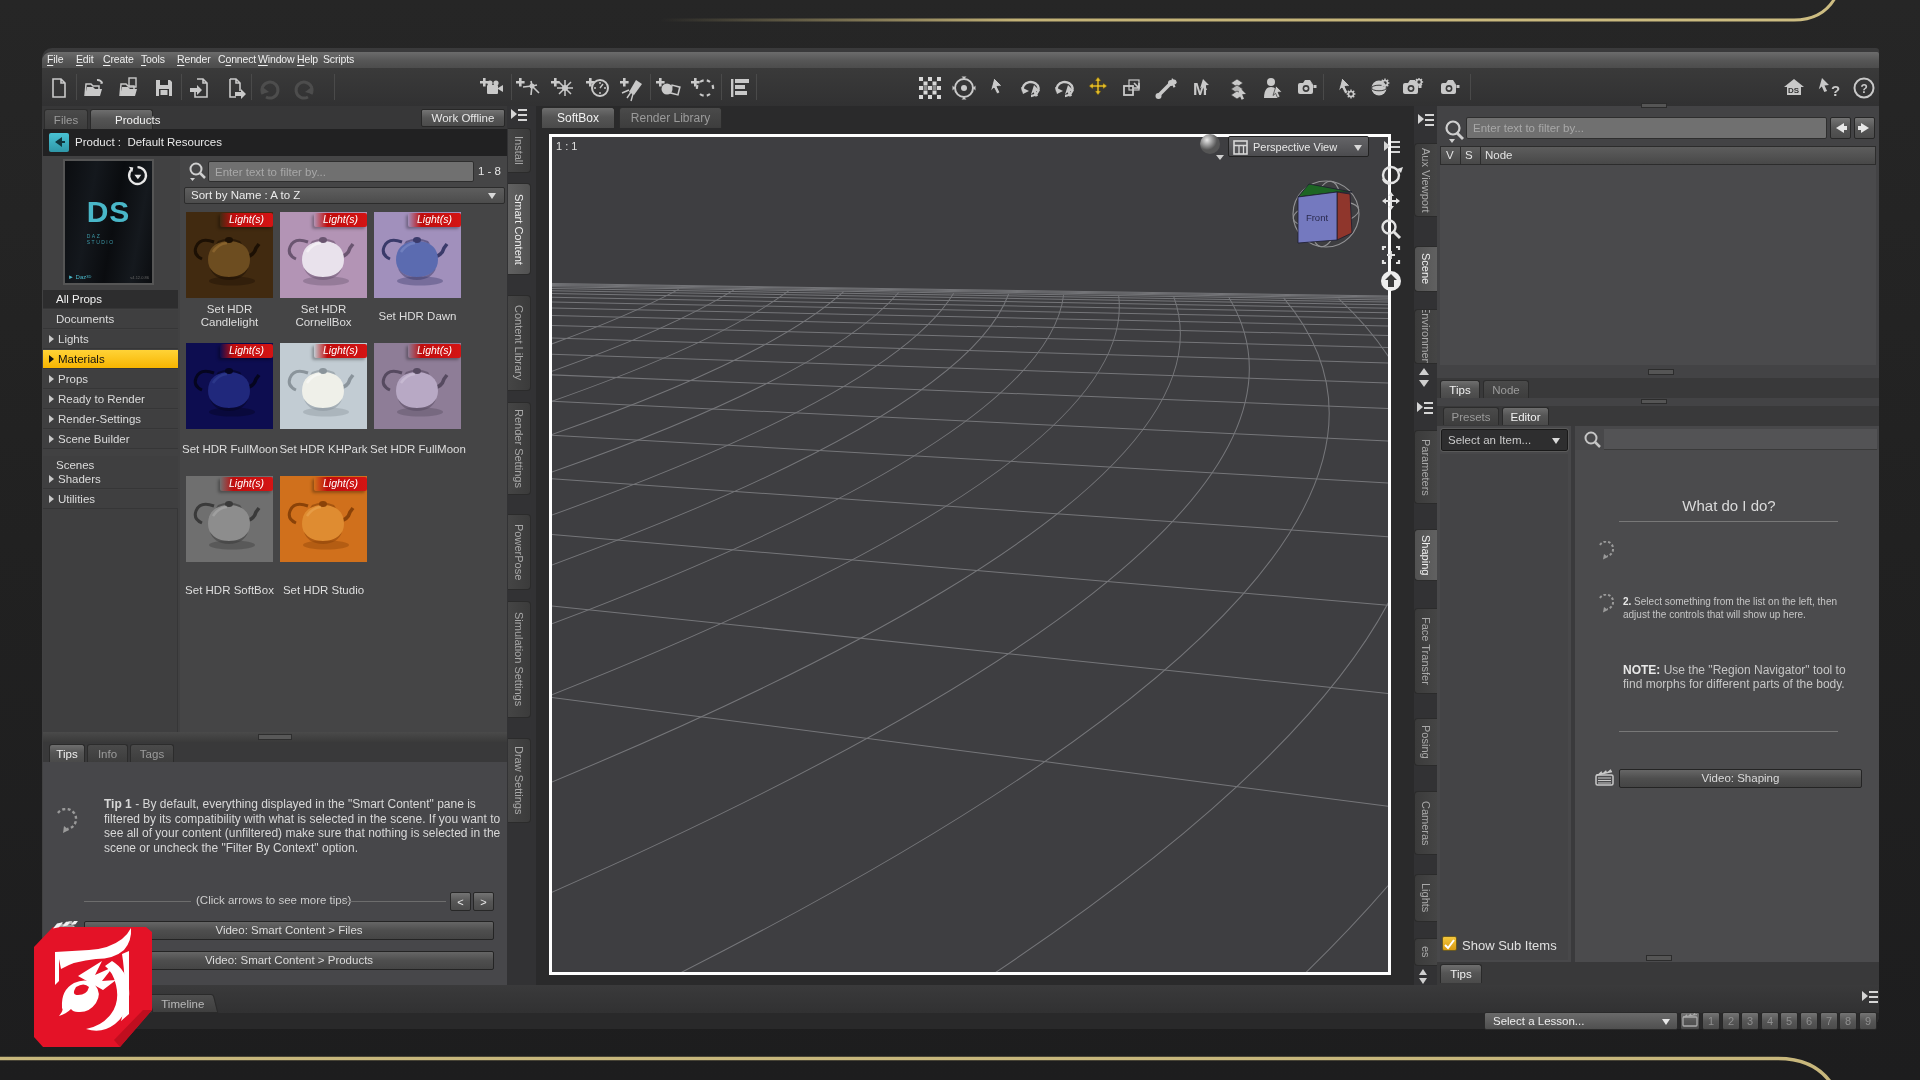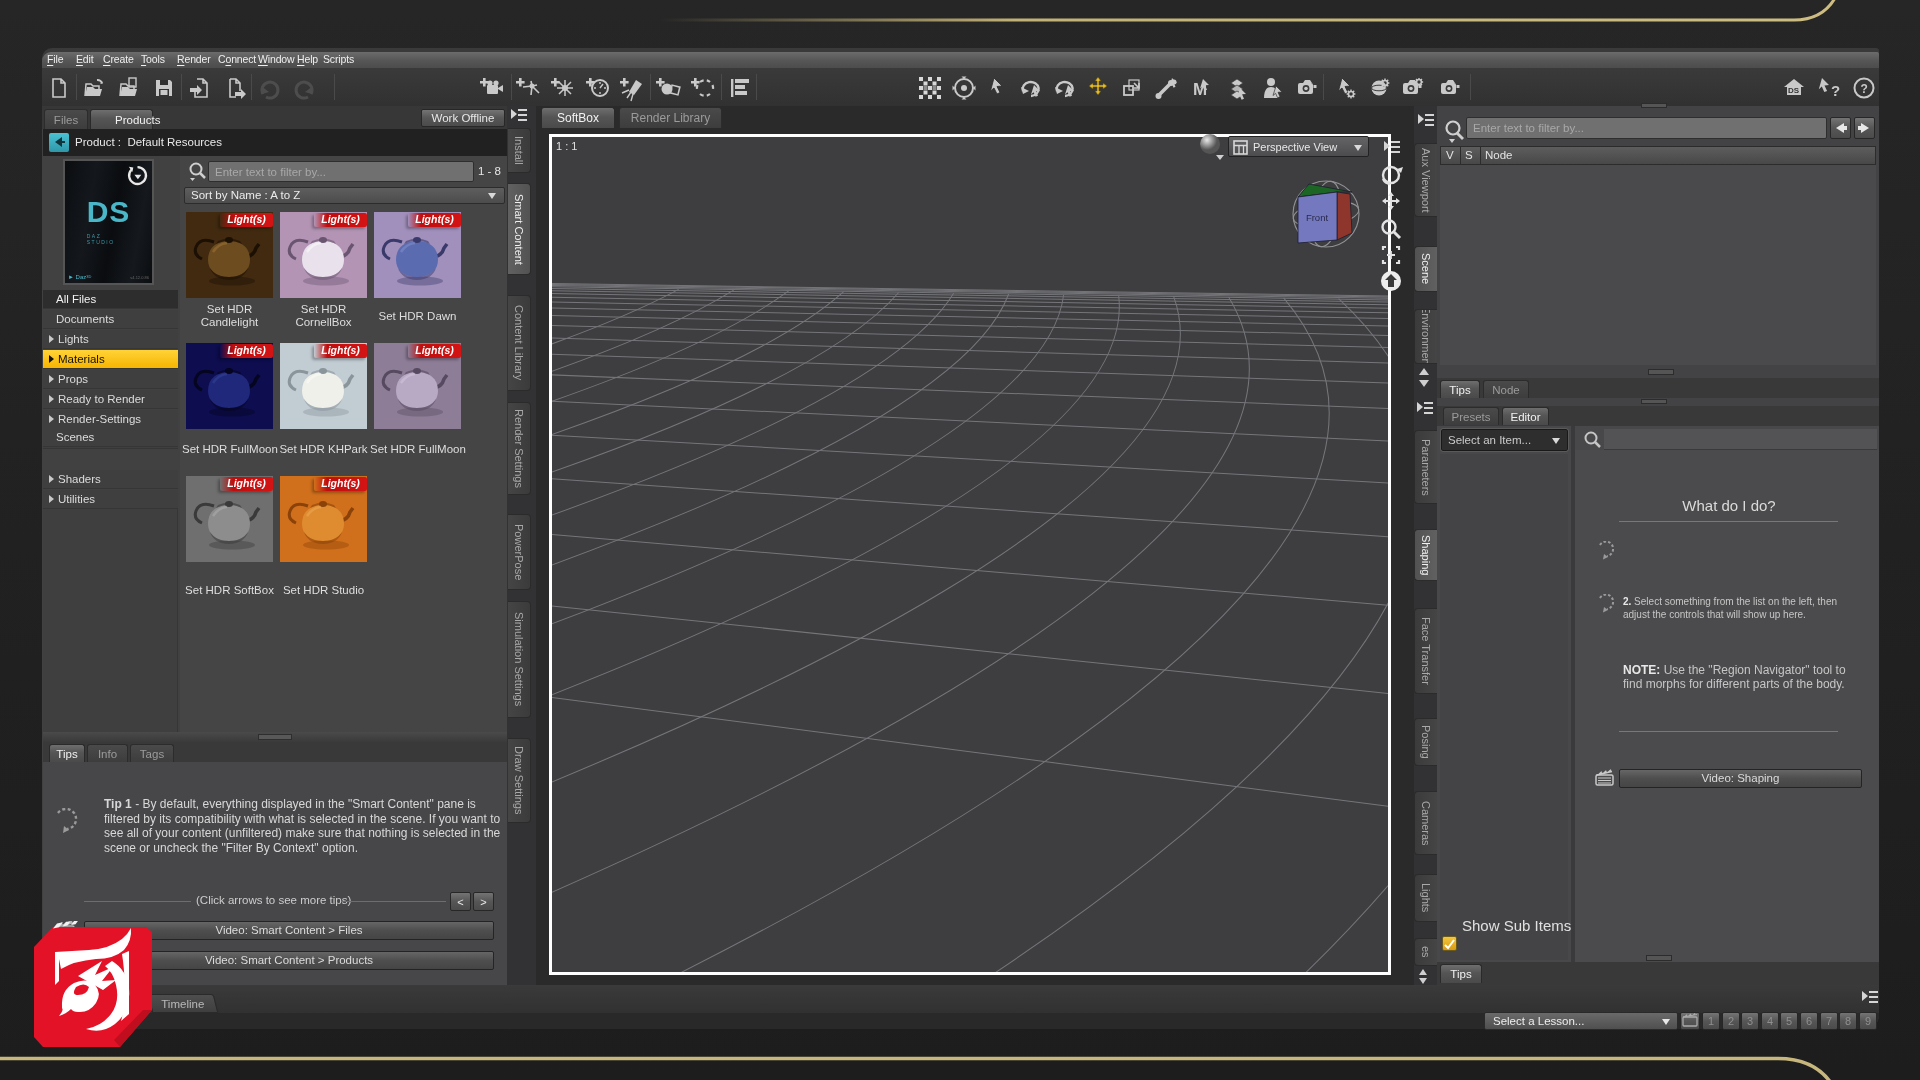--- a/index.html
+++ b/index.html
@@ -39,21 +39,21 @@
   writing-mode:vertical-rl; overflow:hidden; white-space:nowrap; }
 .vtab-on { background:linear-gradient(90deg,#616161,#525252); color:#f0f0f0; }
 .vtabR.vtab-on { background:linear-gradient(270deg,#616161,#525252); }
 .lrow { position:absolute; left:43px; width:135px; height:19px; font-size:11.5px;
   color:#dcdcdc; line-height:19px; border-bottom:1px solid #363637; background:#3f3f40; }
 .lrow .ar { display:inline-block; width:0; height:0; border-left:5px solid #c9c9c9;
   border-top:4px solid transparent; border-bottom:4px solid transparent; margin:0 4px 0 6px; }
 .thumb { position:absolute; width:87px; height:86px; }
 .lightb { position:absolute; right:0px; top:1px; width:53px; height:14px; box-shadow:-2px 2px 3px rgba(0,0,0,.3);
   background:linear-gradient(90deg,rgba(160,10,10,0),#c00d0d 25%,#d41414);
-  color:#fff; font-size:10.5px; font-style:italic; font-weight:bold;
+  color:#fff; font-size:10.5px; font-style:italic; font-weight:normal;
   text-align:center; line-height:13px; border-radius:2px; }
 .tlabel { position:absolute; width:95px; text-align:center; font-size:11.5px; color:#dedede; line-height:13px; white-space:nowrap;}
 .vidbtn { position:absolute; height:19px; background:linear-gradient(180deg,#666,#4e4e4e 50%,#454545);
   border:1px solid #242424; border-radius:2px; color:#dcdcdc; font-size:11.5px;
   text-align:center; line-height:17px; }
 .hl { background:#6d6d6d; height:1px; position:absolute; }
 svg text { font-family:"Liberation Sans", sans-serif; }
 </style>
 </head>
 <body>
@@ -336,29 +336,29 @@
   <svg style="position:absolute;right:3px;top:3px" width="23" height="23" viewBox="0 0 30 30">
     <path d="M15,4 a11,11 0 1 1 -8,3.5" fill="none" stroke="#e8e8e8" stroke-width="3"></path>
     <path d="M3,4 l6,0 0,6 z" fill="#e8e8e8" transform="rotate(12 6 7)"></path>
     <path d="M11,14 l9,0 -4.5,6 z" fill="#e8e8e8"></path>
         </svg>
   <div style="position:absolute;left:3px;bottom:3px;font-size:6px;color:#49b7c8">► Daz<span style="font-size:4px;vertical-align:top">3D</span></div>
   <div style="position:absolute;right:3px;bottom:3px;font-size:4px;color:#666">v4.12.0.86</div>
  </div>
 </div>
 
-<div class="lrow" style="top:290px;background:#2d2d2e;color:#f2f2f2"><span style="margin-left:13px">All Files</span></div>
+<div class="lrow" style="top:290px;background:#2d2d2e;color:#f2f2f2"><span style="margin-left:13px">All Props</span></div>
 <div class="lrow" style="top:310px"><span style="margin-left:13px">Documents</span></div>
 <div class="lrow" style="top:330px"><span class="ar"></span>Lights</div>
 <div class="lrow" style="top:350px;background:linear-gradient(180deg,#ffd337,#f7b500);color:#111"><span class="ar" style="border-left-color:#111"></span>Materials</div>
 <div class="lrow" style="top:370px"><span class="ar"></span>Props</div>
 <div class="lrow" style="top:390px"><span class="ar"></span>Ready to Render</div>
 <div class="lrow" style="top:410px"><span class="ar"></span>Render-Settings</div>
 <div class="lrow" style="top:430px"><span class="ar"></span>Scene Builder</div>
-<div class="lrow" style="top:428px"><span style="margin-left:13px">Scenes</span></div>
+<div class="lrow" style="top:456px"><span style="margin-left:13px">Scenes</span></div>
 <div class="lrow" style="top:470px"><span class="ar"></span>Shaders</div>
 <div class="lrow" style="top:490px"><span class="ar"></span>Utilities</div>
 <div class="abs" style="left:43px;top:509px;width:135px;height:223px;background:#3f3f40;border-right:1px solid #363637"></div>
 
 <div class="abs" style="left:180px;top:156px;width:327px;height:576px;background:#454546"></div>
 <svg class="abs" style="left:187px;top:161px" width="22" height="22" viewBox="0 0 22 22">
  <circle cx="9" cy="8" r="5.5" fill="none" stroke="#cfcfcf" stroke-width="2"></circle>
  <path d="M13,12 l5,5" stroke="#cfcfcf" stroke-width="2.5"></path>
  <path d="M14,18 l5,0 -2.5,3 z" fill="#cfcfcf" transform="translate(-11,-1)"></path>
     </svg>
@@ -760,21 +760,21 @@
  <path d="M1.5,6 l15.5,-3.5 M4,5.4 l2.8,-2.6 M8.6,4.4 l2.8,-2.6 M13.2,3.4 l2.8,-2.6" stroke="#c9c9c9" stroke-width="1.5"></path>
  <g stroke="#c9c9c9" stroke-width="1">
         <path d="M3,9 h13 M3,11.5 h13 M3,14 h13"></path>
       </g>
     </svg>
 <div class="vidbtn" style="left:1619px;top:769px;width:243px;height:19px">Video: Shaping</div>
 <div class="abs" style="left:1442px;top:936px;width:15px;height:15px;background:linear-gradient(180deg,#f4c73c,#d99a12);border:1px solid #6b5a20;border-radius:2px">
  <svg width="13" height="13">
         <path d="M2,7 l3,3 6,-8" fill="none" stroke="#fff" stroke-width="2"></path>
       </svg></div>
-<div class="abs" style="left:1462px;top:917px;font-size:15px;color:#e0e0e0">Show Sub Items</div>
+<div class="abs" style="left:1462px;top:938px;font-size:13px;color:#e0e0e0">Show Sub Items</div>
 <div class="abs" style="left:1646px;top:955px;width:26px;height:6px;background:#555;border:1px solid #2c2c2c"></div>
 
 <div class="abs" style="left:1437px;top:962px;width:442px;height:23px;background:#39393a"></div>
 <div class="panel-tab t-on" style="left:1440px;top:964px;width:42px;height:19px;line-height:19px">Tips</div>
 
 <div class="abs" style="left:42px;top:985px;width:1837px;height:28px;background:linear-gradient(180deg,#3a3a3b,#313132)"></div>
 <div class="abs" style="left:42px;top:1013px;width:1837px;height:16px;background:#29292a;border-radius:0 0 14px 3px"></div>
 <div class="panel-tab" style="left:150px;top:994px;width:66px;height:19px;line-height:19px;background:linear-gradient(180deg,#4e4e4e,#3f3f3f);color:#b9b9b9;border:1px solid #2a2a2a;transform:skewX(14deg)">
   <span style="display:inline-block;transform:skewX(-14deg)">Timeline</span></div>
 <svg class="abs" style="left:1860px;top:989px" width="20" height="16" viewBox="0 0 20 16">

